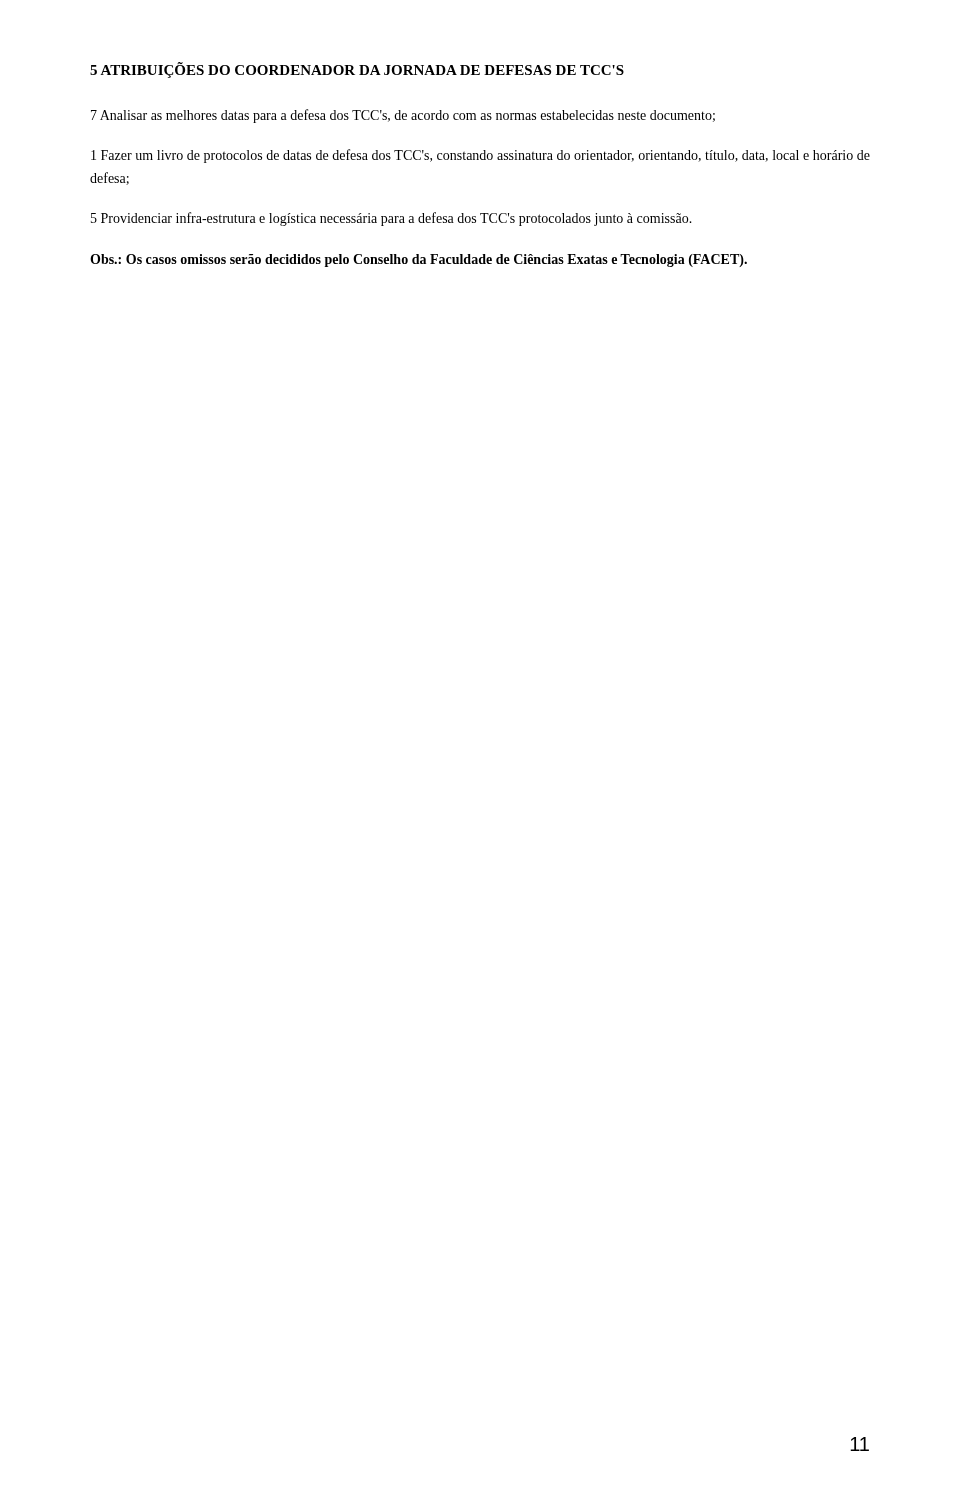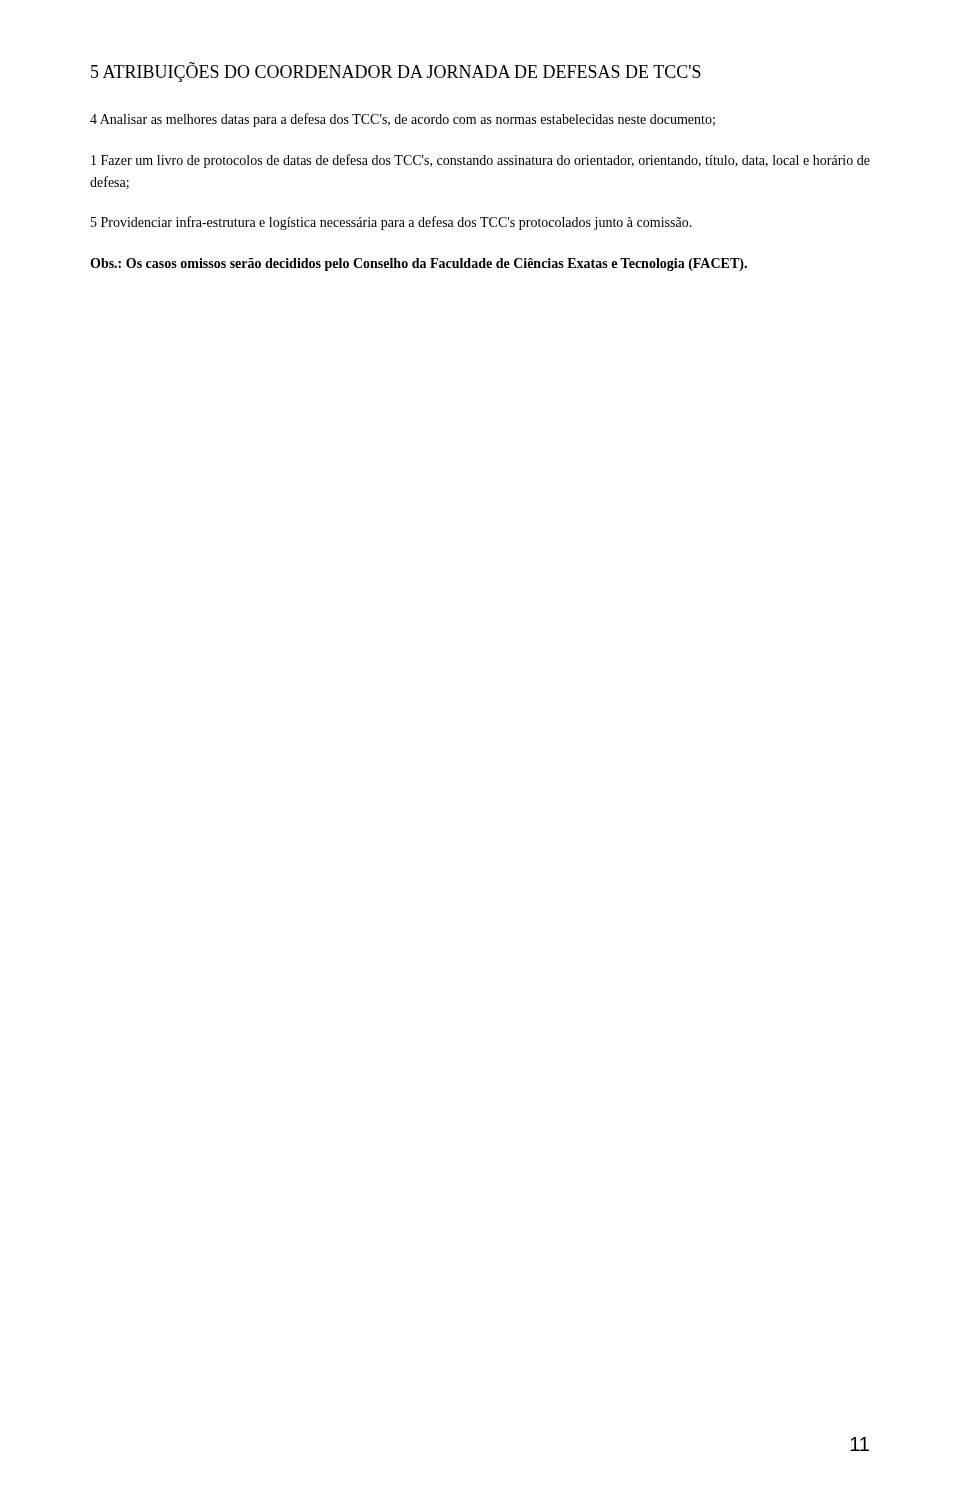--- a/index.html
+++ b/index.html
@@ -20,22 +20,22 @@
 
     .page-container {
       width: 960px;
       min-height: 1496px;
       background: #ffffff;
       padding: 60px 90px 60px 90px;
       position: relative;
     }
 
     .section-heading {
-      font-size: 18px;
-      font-weight: normal;
+      font-size: 15px;
+      font-weight: bold;
       text-transform: uppercase;
       margin-bottom: 24px;
       line-height: 1.4;
       text-align: left;
     }
 
     .paragraph {
       font-size: 14px;
       font-weight: normal;
       text-align: justify;
@@ -64,21 +64,21 @@
   </style>
 </head>
 <body>
 
 <div class="page-container">
 
   <h2 class="section-heading">5 ATRIBUIÇÕES DO COORDENADOR DA JORNADA DE DEFESAS DE TCC's</h2>
 
 
 
-  <p class="paragraph">4 Analisar as melhores datas para a defesa dos TCC's, de acordo com as normas estabelecidas neste documento;</p>
+  <p class="paragraph">7 Analisar as melhores datas para a defesa dos TCC's, de acordo com as normas estabelecidas neste documento;</p>
 
   <p class="paragraph">1 Fazer um livro de protocolos de datas de defesa dos TCC's, constando assinatura do orientador, orientando, título, data, local e horário de defesa;</p>
 
   <p class="paragraph">5 Providenciar infra-estrutura e logística necessária para a defesa dos TCC's protocolados junto à comissão.</p>
 
   <div class="obs-block">
     <p class="obs-paragraph">Obs.: Os casos omissos serão decididos pelo Conselho da Faculdade de Ciências Exatas e Tecnologia (FACET).</p>
   </div>
 
   <div class="page-number">11</div>

